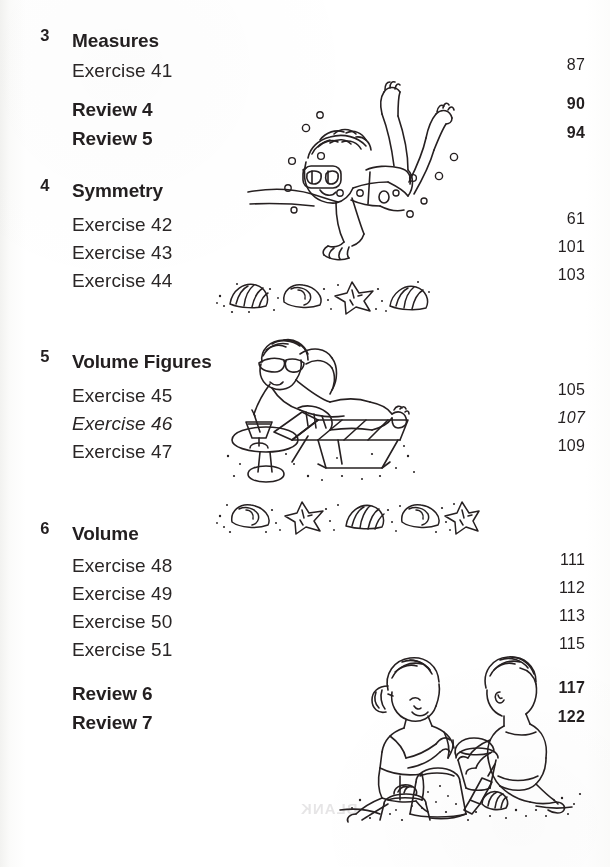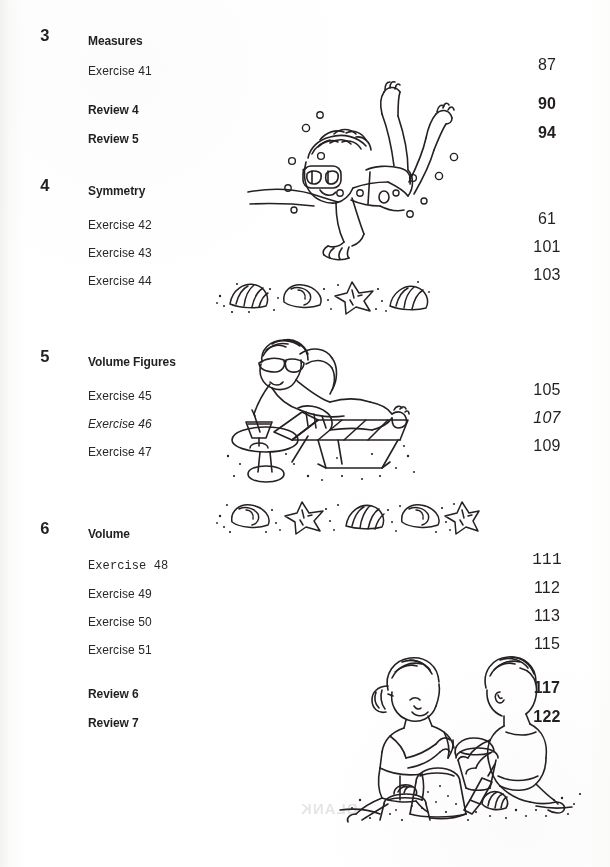--- a/index.html
+++ b/index.html
@@ -45,43 +45,43 @@
     position: absolute;
     left: 30px;
     width: 30px;
     text-align: center;
     font-weight: bold;
     font-size: 16.5px;
     letter-spacing: 0.2px;
   }
   .row-label {
     position: absolute;
-    left: 88px;
-    font-size: 12px;
+    left: 72px;
+    font-size: 19px;
     white-space: nowrap;
     margin-top: 12px;
   }
   .row-label.chapter-title {
     font-weight: bold;
     letter-spacing: -0.1px;
   }
   .row-label.review-title {
     font-weight: bold;
     letter-spacing: -0.1px;
   }
   .row-label.exercise {
     font-weight: normal;
     color: #2a2626;
     letter-spacing: 0.1px;
   }
   .row-page {
     position: absolute;
-    right: 35px;
+    right: 25px;
     width: 56px;
-    text-align: center;
+    text-align: right;
     font-size: 16px;
     letter-spacing: 0.2px;
   }
   .row-page.bold {
     font-weight: bold;
   }
 
   
   .illus {
     position: absolute;
@@ -581,21 +581,21 @@
         <div class="row-page">107</div>
       </div>
       <div class="toc-row" style="top: 431px; padding-left: 16px;">
         <div class="row-label exercise">Exercise 47</div>
         <div class="row-page">109</div>
       </div>
       <div class="toc-row" style="top: 513px;">
         <div class="chap-num">6</div>
         <div class="row-label chapter-title">Volume</div>
       </div>
-      <div class="toc-row" style="top: 545px; font-family: Liberation Mono, monospace;">
+      <div class="toc-row" style="top: 545px;">
         <div class="row-label exercise">Exercise 48</div>
         <div class="row-page">111</div>
       </div>
       <div class="toc-row" style="top: 573px;">
         <div class="row-label exercise">Exercise 49</div>
         <div class="row-page">112</div>
       </div>
       <div class="toc-row" style="top: 601px; text-decoration: underline;">
         <div class="row-label exercise">Exercise 50</div>
         <div class="row-page">113</div>

